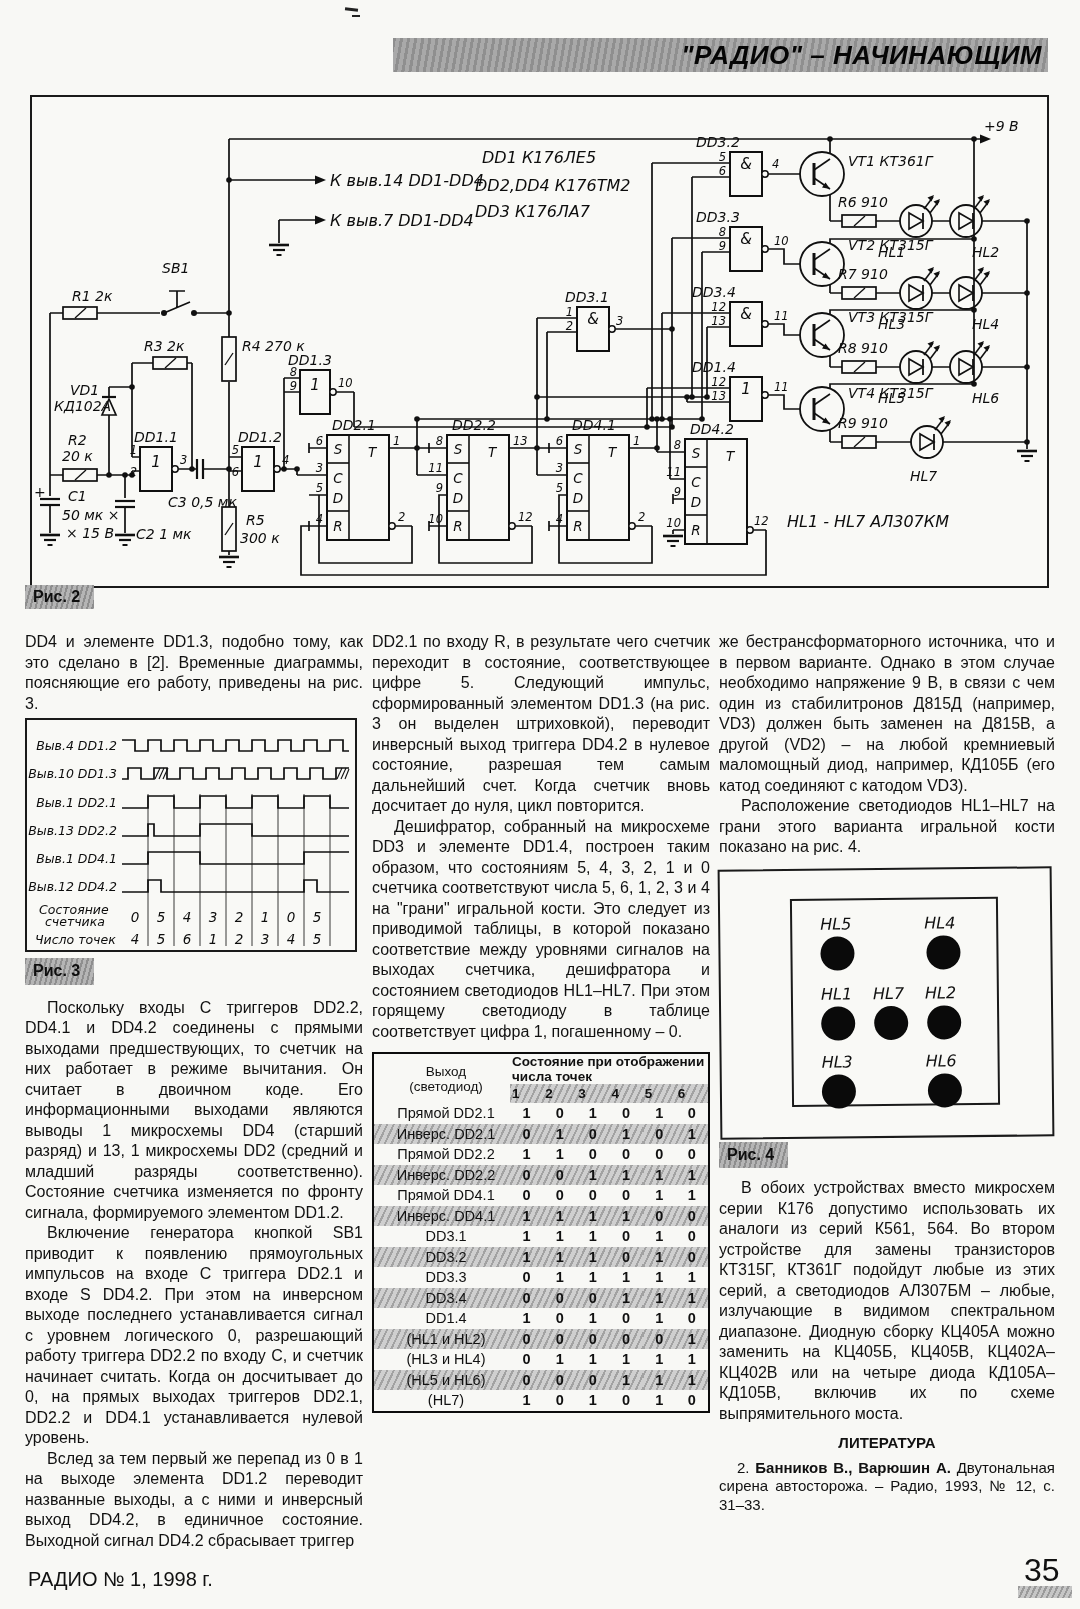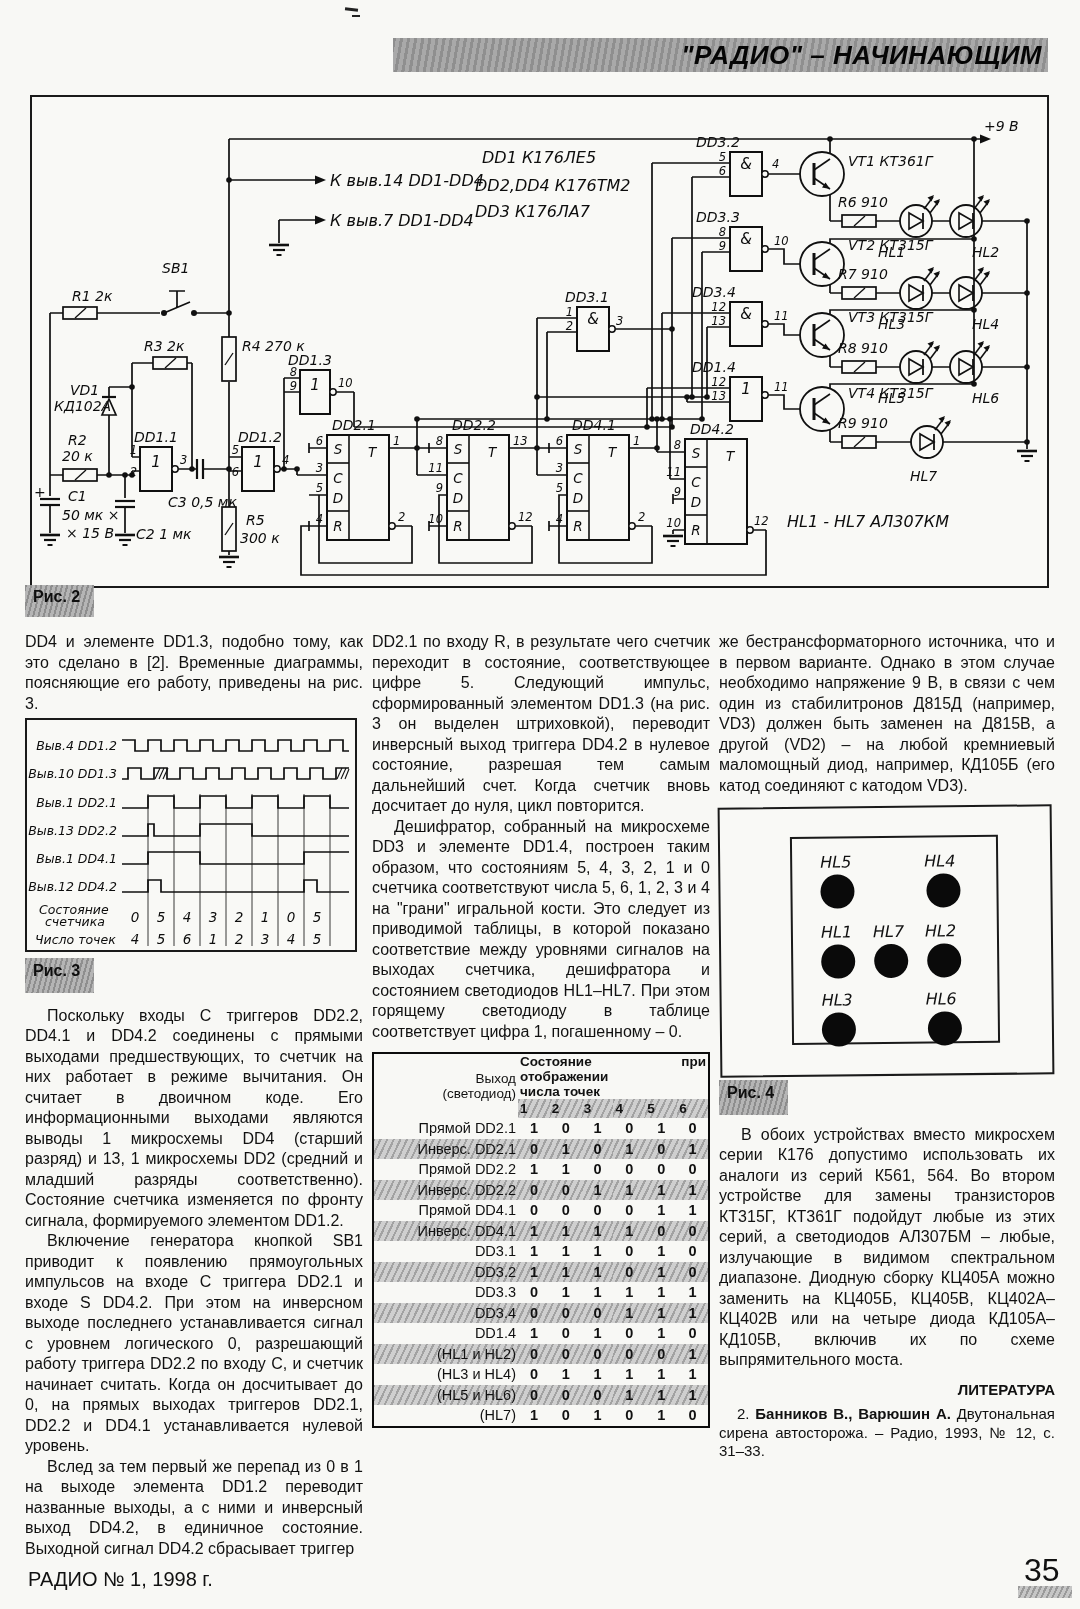--- a/index.html
+++ b/index.html
@@ -6,50 +6,50 @@
   .page{position:relative;width:1080px;height:1609px;background:#f8f8f5;overflow:hidden;
         font-family:"Liberation Sans",sans-serif;color:#111;}
   
   .header-bar{position:absolute;left:393px;top:38px;width:655px;height:34px;
     background:repeating-linear-gradient(100deg,#8f8f8f 0 3px,#a9a9a9 3px 7px);
     display:flex;align-items:center;justify-content:flex-end;padding-right:6px;box-sizing:border-box;}
   .header-bar span{font-weight:bold;font-style:italic;font-size:26px;letter-spacing:.5px;color:#050505;}
   .tickmark{position:absolute;background:#222;}
   
   .fig2-box{position:absolute;left:30px;top:95px;width:1015px;height:489px;border:2.5px solid #1a1a1a;background:#f9f9f6;}
-  .caption{display:inline-block;font-weight:bold;font-size:16px;color:#0e0e0e;padding:3px 14px 11px 8px;
+  .caption{display:inline-block;font-weight:bold;font-size:16px;color:#0e0e0e;padding:3px 14px 3px 8px;
     background:repeating-linear-gradient(105deg,#8e8e8e 0 2px,#b5b5b5 2px 5px);}
   .cap-fig2{position:absolute;left:25px;top:585px;}
   
   .col{position:absolute;top:632px;width:338px;font-size:16px;line-height:20.5px;text-align:justify;}
   .col1{left:25px;} .col2{left:372px;} .col3{left:719px;width:336px;}
   .col p{margin:0;} .col p.ind{text-indent:22px;}
   .col p + p{margin-top:0;}
   
   .fig3-box{width:328px;height:230px;border:2px solid #1a1a1a;margin:4px 0 6px 0;background:#f9f9f6;}
   .fig3cap{margin-bottom:13px;}
   
   table.truth{border-collapse:collapse;width:338px;margin:10px 0 10px 0;border:2.5px solid #0c0c0c;
     font-size:14.5px;table-layout:fixed;}
   table.truth th,table.truth td{padding:0 2px;height:19px;font-weight:bold;}
-  table.truth .lblcol{width:124px;text-align:right;padding-left:18px;font-weight:normal;}
+  table.truth .lblcol{width:124px;text-align:center;padding-left:10px;font-weight:normal;}
   table.truth thead th{font-size:13.5px;line-height:15px;}
   table.truth td{text-align:center;font-weight:bold;}
   tr.shaded{background:repeating-linear-gradient(115deg,#a2a2a2 0 2px,#cfcfcf 2px 6px);}
   th.hatch{background:repeating-linear-gradient(115deg,#a2a2a2 0 2px,#cfcfcf 2px 6px);}
   
   .fig4-outer{position:relative;width:330px;height:266px;border:2px solid #1a1a1a;margin:10px 0 4px 0;
     background:#f9f9f6;transform:rotate(-0.6deg);}
   .fig4-inner{position:absolute;left:70px;top:28px;width:204px;height:204px;border:2px solid #1a1a1a;}
   .led-dot{position:absolute;width:34px;height:34px;border-radius:50%;background:#0a0a0a;}
   .led-lab{position:absolute;font-style:italic;font-size:16px;font-family:"DejaVu Sans",sans-serif;}
   .fig4cap{margin-bottom:10px;}
   
   .lit{margin-top:10px;font-size:15px;line-height:18.5px;}
-  .lit-head{text-align:right;font-weight:bold;font-size:15px;margin-bottom:6px;}
+  .lit-head{text-align:center;font-weight:bold;font-size:15px;margin-bottom:6px;}
   .lit p{margin:0;text-indent:18px;text-align:justify;}
   
   .footer-left{position:absolute;left:28px;top:1568px;font-size:20px;}
   .page-num{position:absolute;left:1024px;top:1552px;font-size:32px;font-weight:normal;}
   .page-num-hatch{position:absolute;left:1018px;top:1586px;width:54px;height:12px;
     background:repeating-linear-gradient(115deg,#9a9a9a 0 2px,#c6c6c6 2px 5px);}
   
   svg text{font-family:"DejaVu Sans",sans-serif;font-style:italic;fill:#0d0d0d;}
   .lb{font-size:14px;} .lb16{font-size:16px;} .pn{font-size:11.5px;}
   .fl{font-size:13.5px;text-anchor:middle;} .gs{font-size:15px;text-anchor:middle;}
@@ -626,20 +626,21 @@
             <td>0</td>
             <td>1</td>
             <td>0</td>
           </tr>
         </tbody>
     </table>
   </div>
 
   <div class="col col3">
     <p class="noind">же бестрансформаторного источника, что и в первом варианте. Однако в этом случае необходимо напряжение 9 В, в связи с чем один из стабилитронов Д815Д (например, VD3) должен быть заменен на Д815В, а другой (VD2) – на любой кремниевый маломощный диод, например, КД105Б (его катод соединяют с катодом VD3).</p>
+    <p class="ind">Расположение светодиодов HL1–HL7 на грани этого варианта игральной кости показано на рис. 4.</p>
     <div class="fig4-outer">
       <div class="fig4-inner">
         <div class="led-lab" style="left:28px;top:14px;">HL5</div>
         <div class="led-lab" style="left:132px;top:14px;">HL4</div>
         <div class="led-lab" style="left:28px;top:84px;">HL1</div>
         <div class="led-lab" style="left:80px;top:84px;">HL7</div>
         <div class="led-lab" style="left:132px;top:84px;">HL2</div>
         <div class="led-lab" style="left:28px;top:152px;">HL3</div>
         <div class="led-lab" style="left:132px;top:152px;">HL6</div>
         <div class="led-dot" style="left:28px;top:36px;"></div>

